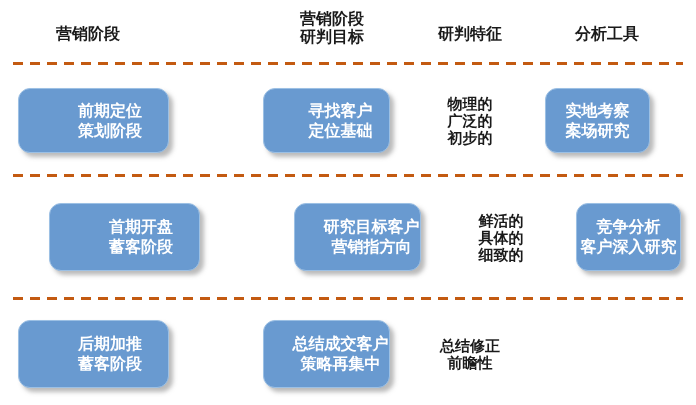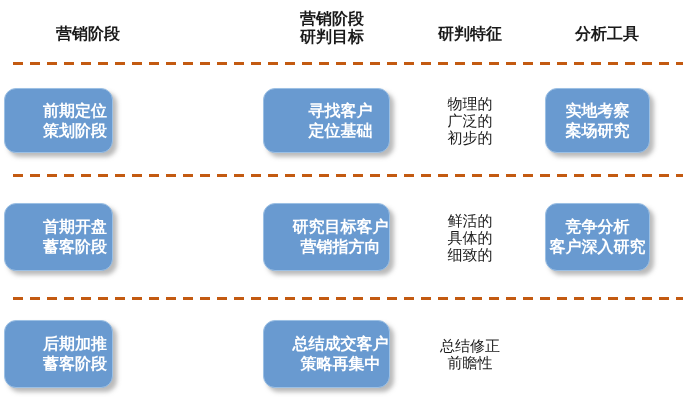--- a/index.html
+++ b/index.html
@@ -60,37 +60,37 @@
     border: 1px solid var(--box-border, #9CC0E4);
     box-shadow: 4px 4px 4px rgba(120,120,120,0.5);
     color: var(--box-text, #ffffff);
     font-size: 16px;
     font-weight: bold;
     line-height: 20px;
     white-space: pre-line;
     box-sizing: border-box;
   }
   .row-1 { top: 88px;  height: 65px; }
-  .row-2 { top: 203px; height: 68px; }
+  .row-2 { top: 203px; height: 68px; margin-left: 31px; }
   .row-3 { top: 320px; height: 68px; }
 
-  .col-stage { left: 4px;  width: 109px; padding-left: 33px; }
+  .col-stage { left: 18px;  width: 151px; padding-left: 33px; }
   .col-goal  { left: 263px; width: 127px; padding-left: 28px; }
   .col-tool  { left: 545px; width: 105px; }
 
   .feature {
     position: absolute;
     left: 405px;
     width: 130px;
     display: flex;
     align-items: center;
     justify-content: center;
     text-align: center;
     font-size: 15px;
-    font-weight: normal;
+    font-weight: bold;
     color: var(--header-text, #1a1a1a);
     line-height: 17px;
     white-space: pre-line;
   }
 </style>
 </head>
 <body>
 
 <div class="canvas">
 

